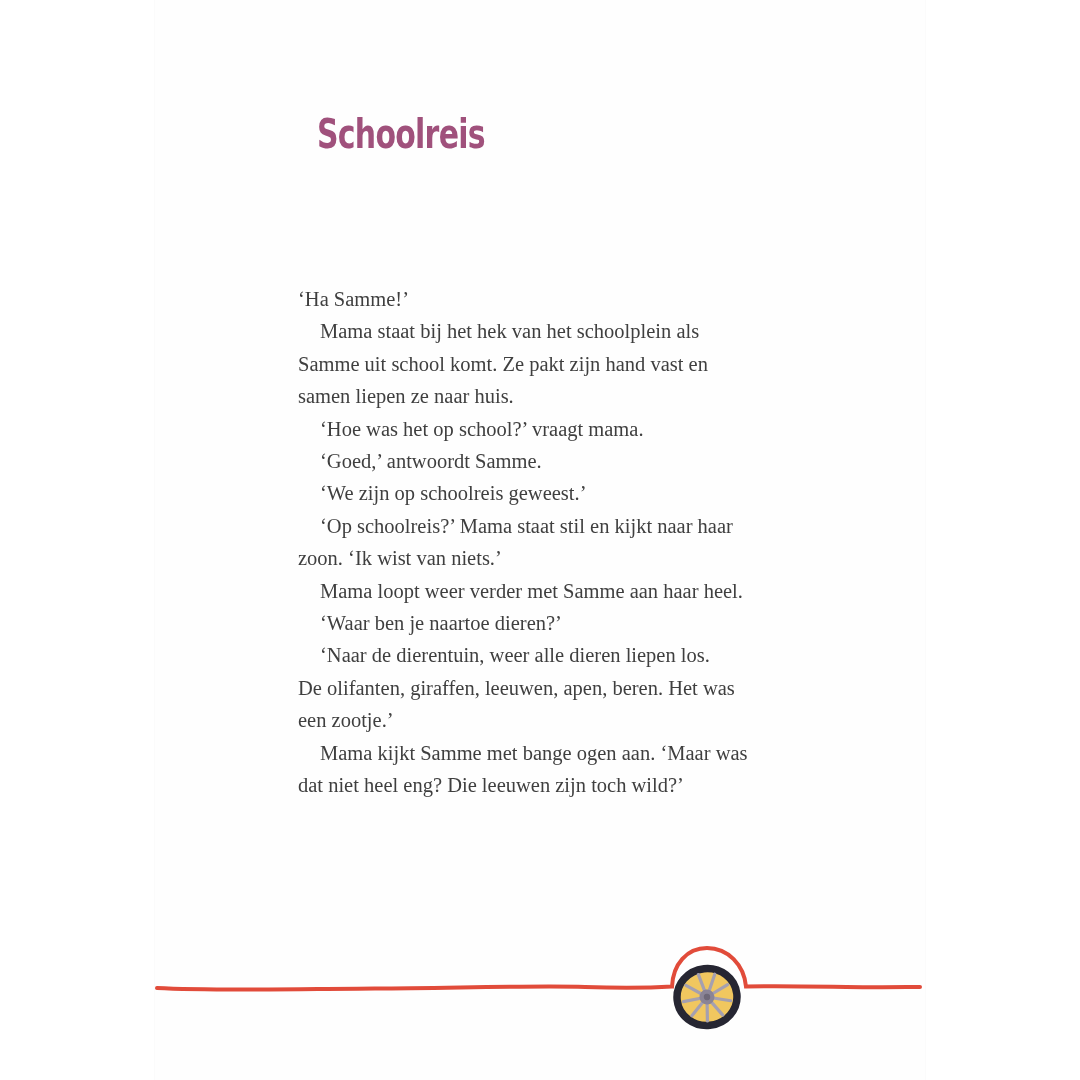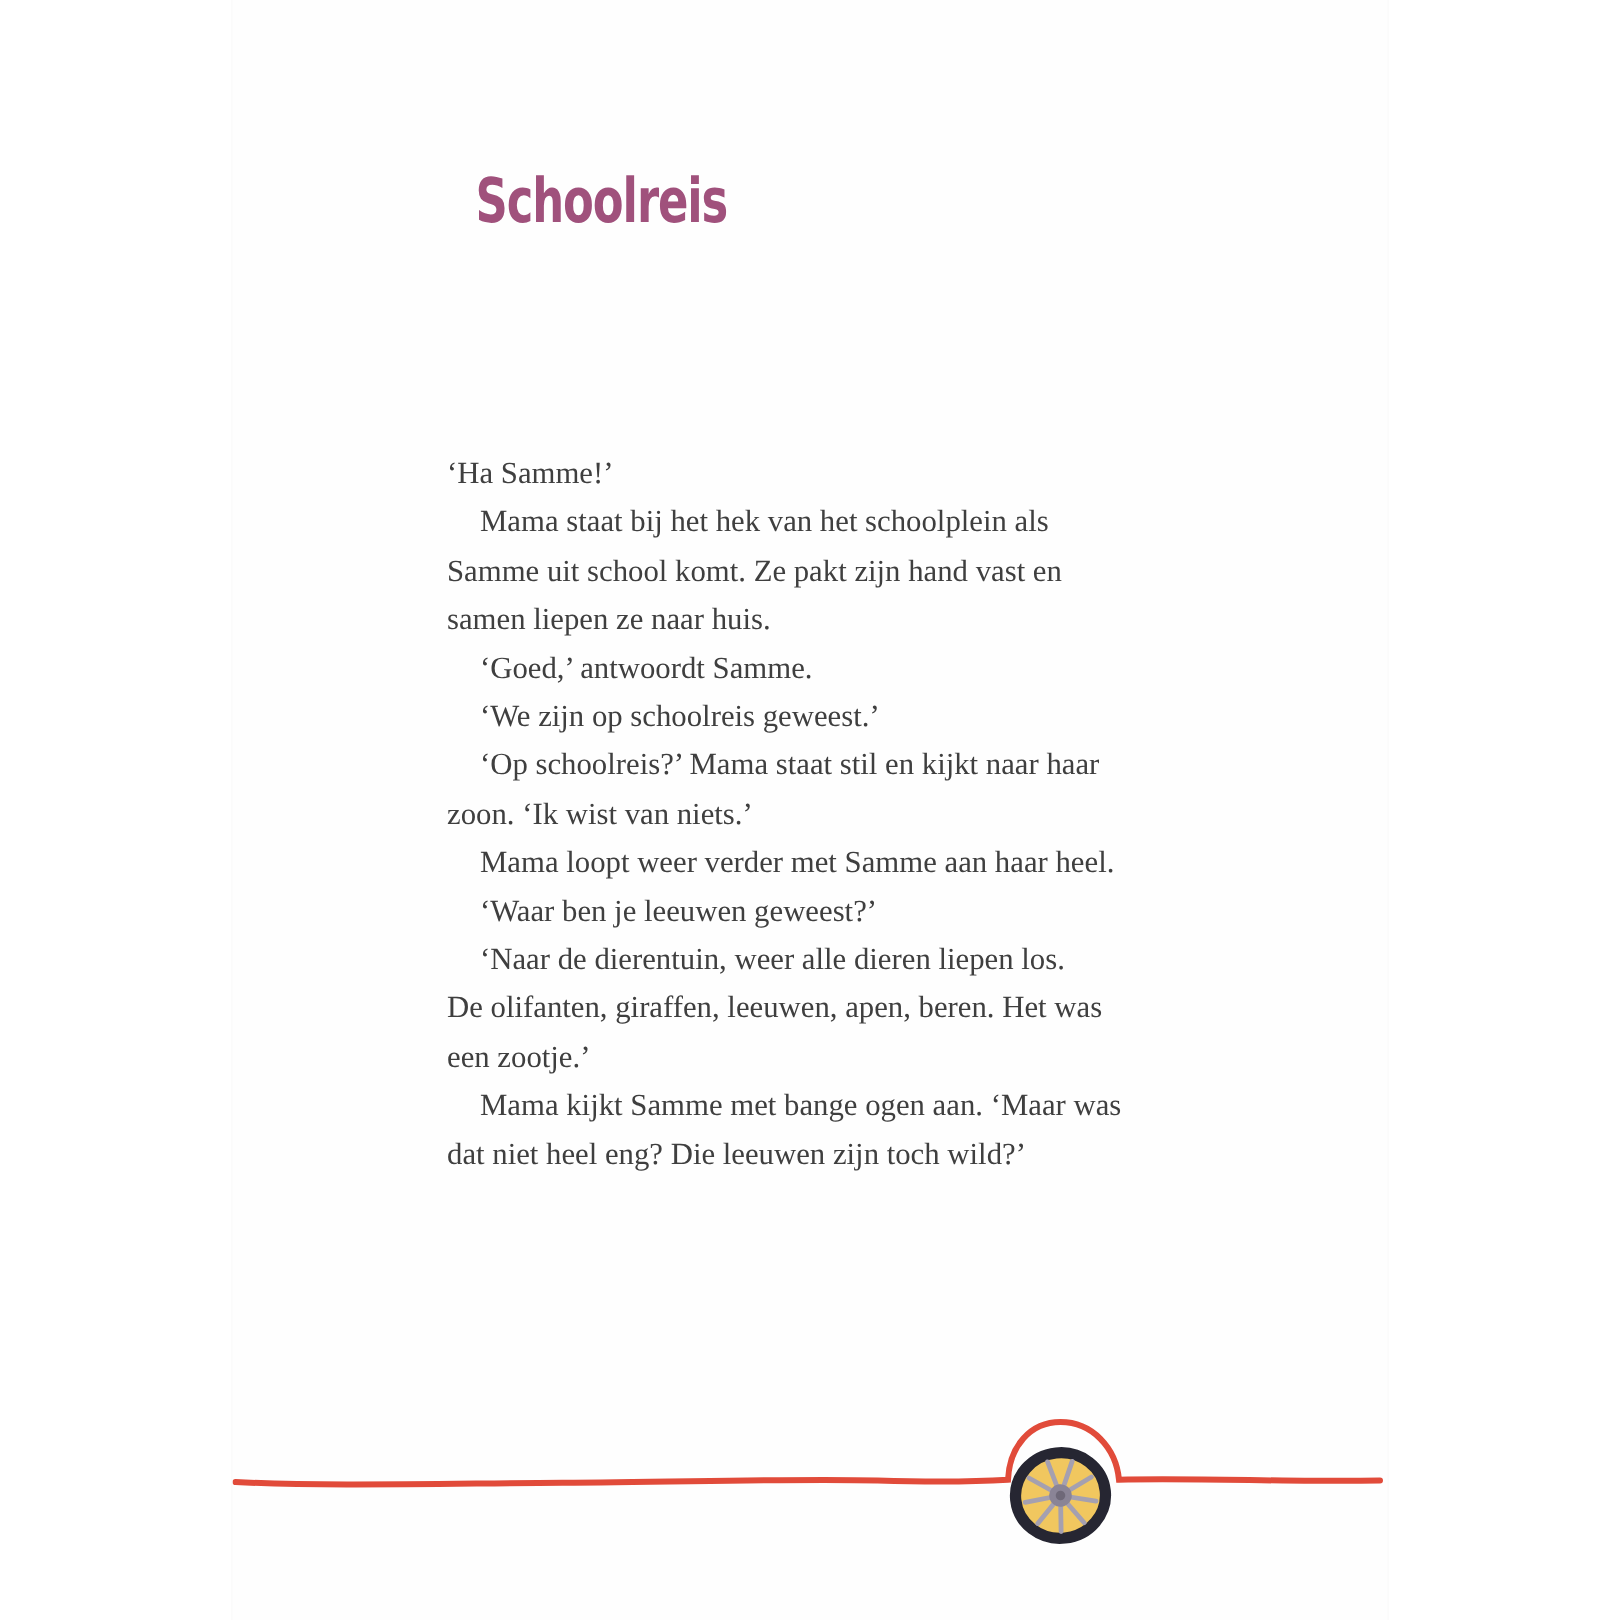--- a/index.html
+++ b/index.html
@@ -41,21 +41,20 @@
     white-space: nowrap;
   }
   .text-block {
     position: absolute;
     left: 143px;
     top: 283px;
     width: 500px;
     color: var(--body-text, #3f3f3f);
     font-size: 20.5px;
     line-height: 32.4px;
-    margin-top: 17px;
   }
   .text-block p {
     margin: 0;
     white-space: pre-line;
   }
   .text-block p.indent {
     text-indent: 22px;
   }
   .footer-art {
     position: absolute;
@@ -93,26 +92,27 @@
 <div class="stage">
   <div class="book-page">
 
     <div class="chapter-title">Schoolreis</div>
 
     <div class="text-block">
       <p>‘Ha Samme!’</p>
       <p class="indent">Mama staat bij het hek van het schoolplein als
 Samme uit school komt. Ze pakt zijn hand vast en
 samen liepen ze naar huis.</p>
+      <p class="indent">‘Hoe was het op school?’ vraagt mama.</p>
       <p class="indent">‘Goed,’ antwoordt Samme.</p>
       <p class="indent">‘We zijn op schoolreis geweest.’</p>
       <p class="indent">‘Op schoolreis?’ Mama staat stil en kijkt naar haar
 zoon. ‘Ik wist van niets.’</p>
       <p class="indent">Mama loopt weer verder met Samme aan haar heel.</p>
-      <p class="indent">‘Waar ben je leeuwen geweest?’</p>
+      <p class="indent">‘Waar ben je naartoe dieren?’</p>
       <p class="indent">‘Naar de dierentuin, weer alle dieren liepen los.
 De olifanten, giraffen, leeuwen, apen, beren. Het was
 een zootje.’</p>
       <p class="indent">Mama kijkt Samme met bange ogen aan. ‘Maar was
 dat niet heel eng? Die leeuwen zijn toch wild?’</p>
     </div>
 
     <svg class="footer-art" viewBox="0 0 770 140" xmlns="http://www.w3.org/2000/svg">
 
       <path class="red-line" d="M 2 60

